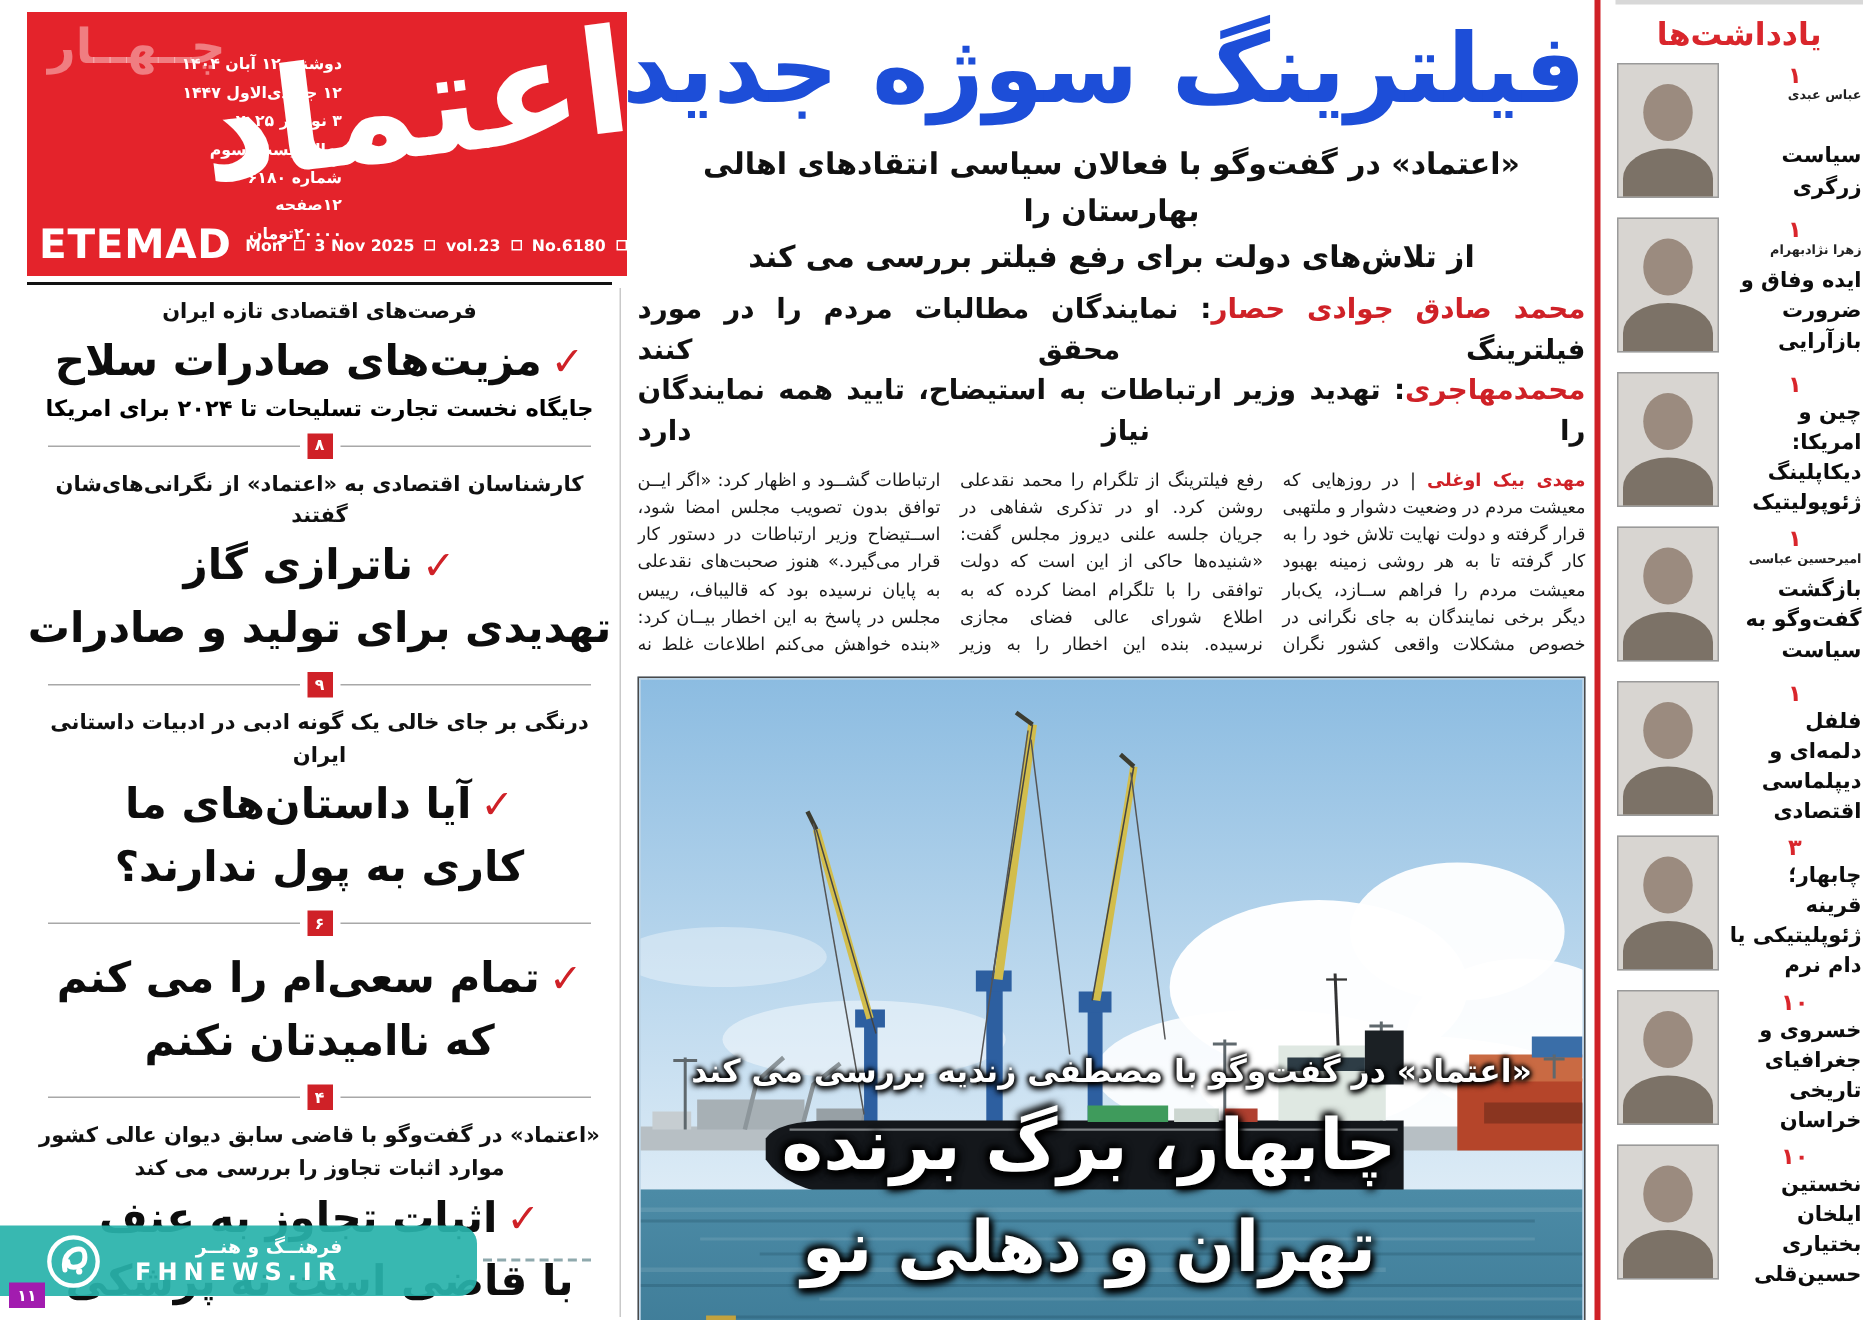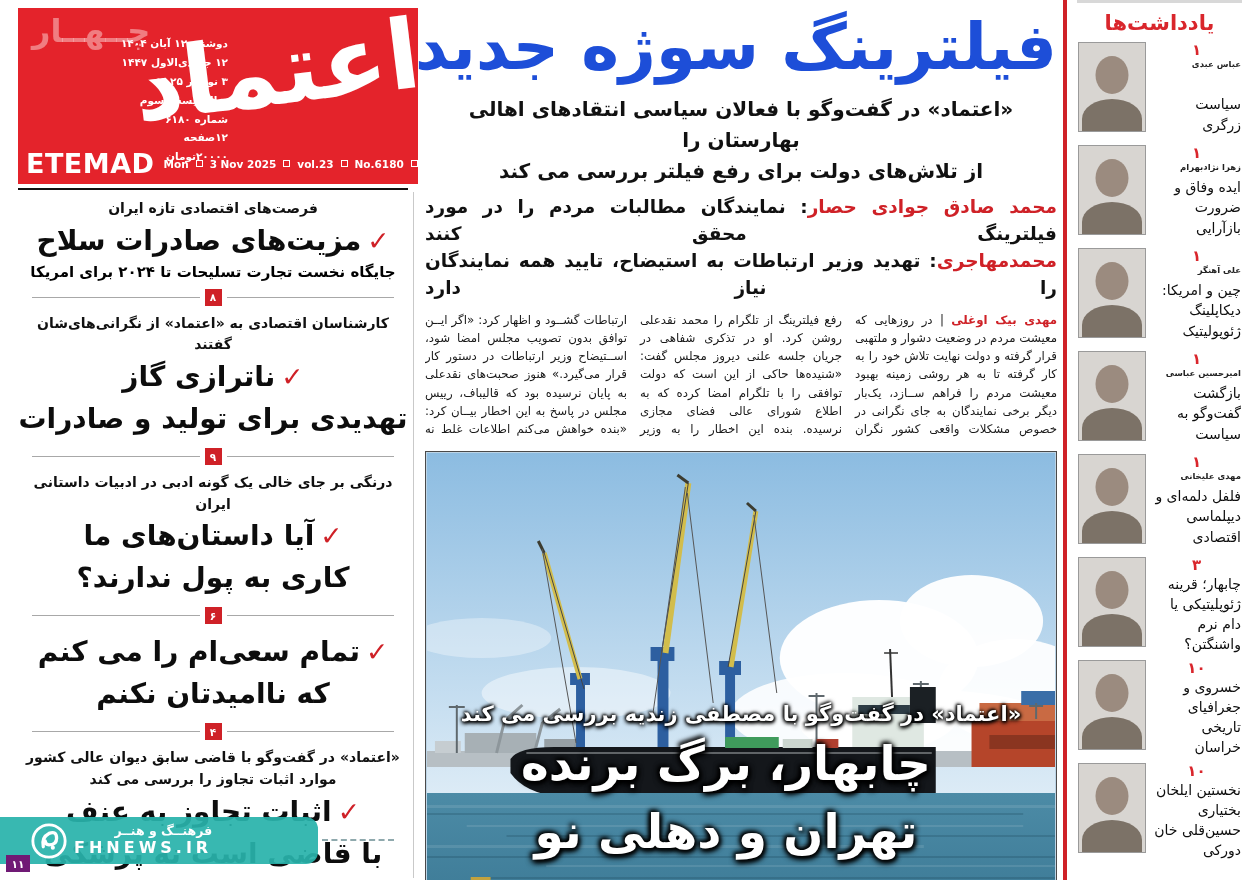--- a/index.html
+++ b/index.html
@@ -51,31 +51,31 @@
   .red-rule { position:absolute; left:1063px; top:0; width:4px; height:880px; background:#cf2127; }
   .sidebar { position:absolute; left:1077px; top:0; width:165px; height:792px; border-top:3px solid #d8d8d8; padding-top:4px; direction:rtl; }
   .sb-title { color:#d9262c; font-size:21px; font-weight:bold; text-align:center; margin:4px 0 2px; }
   .note-item { display:flex; gap:6px; padding:5px 1px; height:103px; overflow:hidden; }
   .note-photo { width:68px; height:90px; flex:none; background:#d8d5d1; border:1px solid #9a9a9a; position:relative; overflow:hidden; }
   .note-photo::before { content:""; position:absolute; top:13px; left:50%; transform:translateX(-50%); width:33px; height:38px; border-radius:50%; background:#9b8b7f; }
   .note-photo::after { content:""; position:absolute; bottom:-8px; left:50%; transform:translateX(-50%); width:60px; height:40px; border-radius:50% 50% 0 0; background:#7c7267; }
   .note-text { flex:1; display:flex; flex-direction:column; text-align:right; min-width:0; }
   .note-page { color:#d9262c; font-weight:bold; font-size:15px; line-height:1.1; text-align:center; }
   .note-author { font-size:8.5px; font-weight:bold; color:#222; margin-bottom:auto; white-space:nowrap; overflow:hidden; }
-  .note-title { font-size:14px; font-weight:normal; line-height:1.45; color:#0d0d0d; letter-spacing:-0.3px; }
+  .note-title { font-size:14px; font-weight:bold; line-height:1.45; color:#0d0d0d; letter-spacing:-0.3px; }
 
   
   .fh-banner { position:absolute; left:0; top:817px; width:318px; height:47px; background:rgba(41,179,171,0.93); border-radius:0 12px 12px 0;
-               display:flex; align-items:center; gap:6px; padding-left:30px; z-index:6; }
+               display:flex; align-items:center; gap:22px; padding-left:30px; z-index:6; }
   .fh-logo { width:38px; height:38px; flex:none; }
   .fh-text { display:flex; flex-direction:column; line-height:1.2; }
   .fh-line1 { color:#fff; font-size:12.5px; font-weight:bold; direction:rtl; letter-spacing:1px; }
   .fh-line2 { color:#fff; font-size:16px; font-weight:bold; letter-spacing:4px; }
   .fh-dash { position:absolute; left:322px; top:839px; width:72px; border-top:2.5px dashed #8fa9ad; z-index:6; }
-  .badge-11 { position:absolute; left:6px; top:855px; min-width:24px; height:17px; background:#701a75; color:#fff; font-size:10.5px; font-weight:bold;
+  .badge-11 { position:absolute; left:6px; top:855px; min-width:24px; height:17px; background:#a21caf; color:#fff; font-size:10.5px; font-weight:bold;
               display:flex; align-items:center; justify-content:center; z-index:7; }
   .col-rule { position:absolute; left:413px; top:192px; width:1px; height:686px; background:#c9c9c9; }
 </style>
 </head>
 <body>
 
 <div class="page">
 
   <div class="masthead">
     <div class="m-logo">اعتماد</div>

